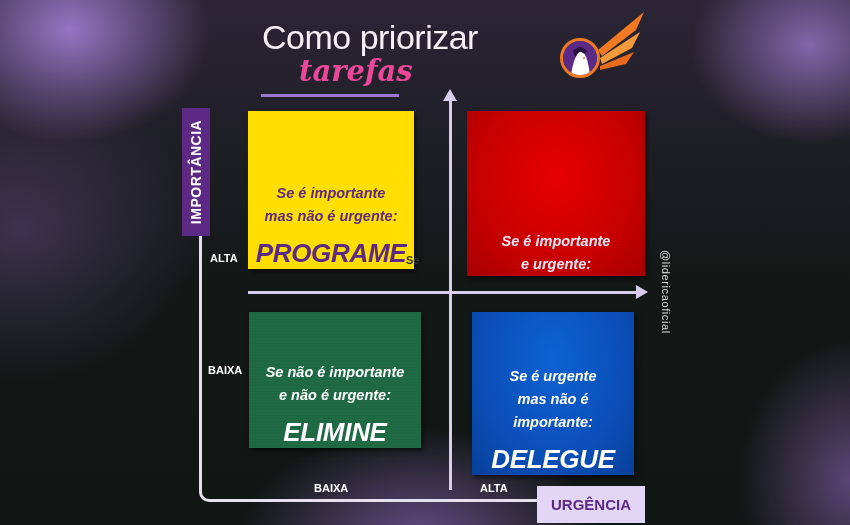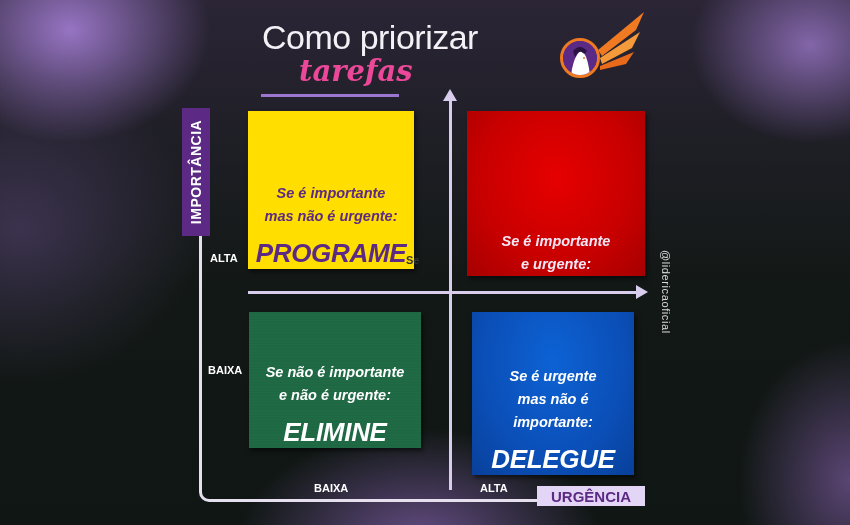--- a/index.html
+++ b/index.html
@@ -35,21 +35,21 @@
   .q-red .q-main { font-size:23px; }
 
   .vaxis { left:449px; top:100px; width:3px; height:390px; background:#d9cdee; }
   .vaxis-head { left:443px; top:89px; width:0; height:0; border-left:7px solid transparent; border-right:7px solid transparent; border-bottom:12px solid #d9cdee; }
   .haxis { left:248px; top:291px; width:390px; height:3px; background:#d9cdee; }
   .haxis-head { left:636px; top:285px; width:0; height:0; border-top:7px solid transparent; border-bottom:7px solid transparent; border-left:12px solid #d9cdee; }
 
   .lframe { left:199px; top:230px; width:350px; height:272px; border-left:3px solid #e6e0ee; border-bottom:3px solid #e6e0ee; border-bottom-left-radius:10px; }
   .imp-label { left:182px; top:108px; width:28px; height:128px; background:#5c2a84; }
   .imp-text { position:absolute; left:50%; top:50%; transform:translate(-50%,-50%) rotate(-90deg); color:#ffffff; font-weight:bold; font-size:14px; white-space:nowrap; letter-spacing:0.5px; }
-  .urg-label { left:537px; top:486px; width:108px; height:20px; background:#e3d5f5; color:#5c2a84; font-weight:bold; font-size:15px; display:flex; align-items:center; justify-content:center; }
+  .urg-label { left:537px; top:486px; width:108px; height:37px; background:#e3d5f5; color:#5c2a84; font-weight:bold; font-size:15px; display:flex; align-items:center; justify-content:center; }
 
   .tick { color:#ffffff; font-weight:bold; font-size:11px; }
   .t-alta-v { left:210px; top:252px; }
   .t-baixa-v { left:208px; top:364px; }
   .t-baixa-h { left:314px; top:482px; }
   .t-alta-h { left:480px; top:482px; }
   .stray { left:406px; top:254px; color:#333; font-size:11px; font-weight:bold; }
 
   .handle { left:660px; top:250px; transform-origin: left top; transform: rotate(90deg) translate(0,-12px); color:#d8d8d8; font-size:11px; letter-spacing:0.6px; white-space:nowrap; }
 </style>

